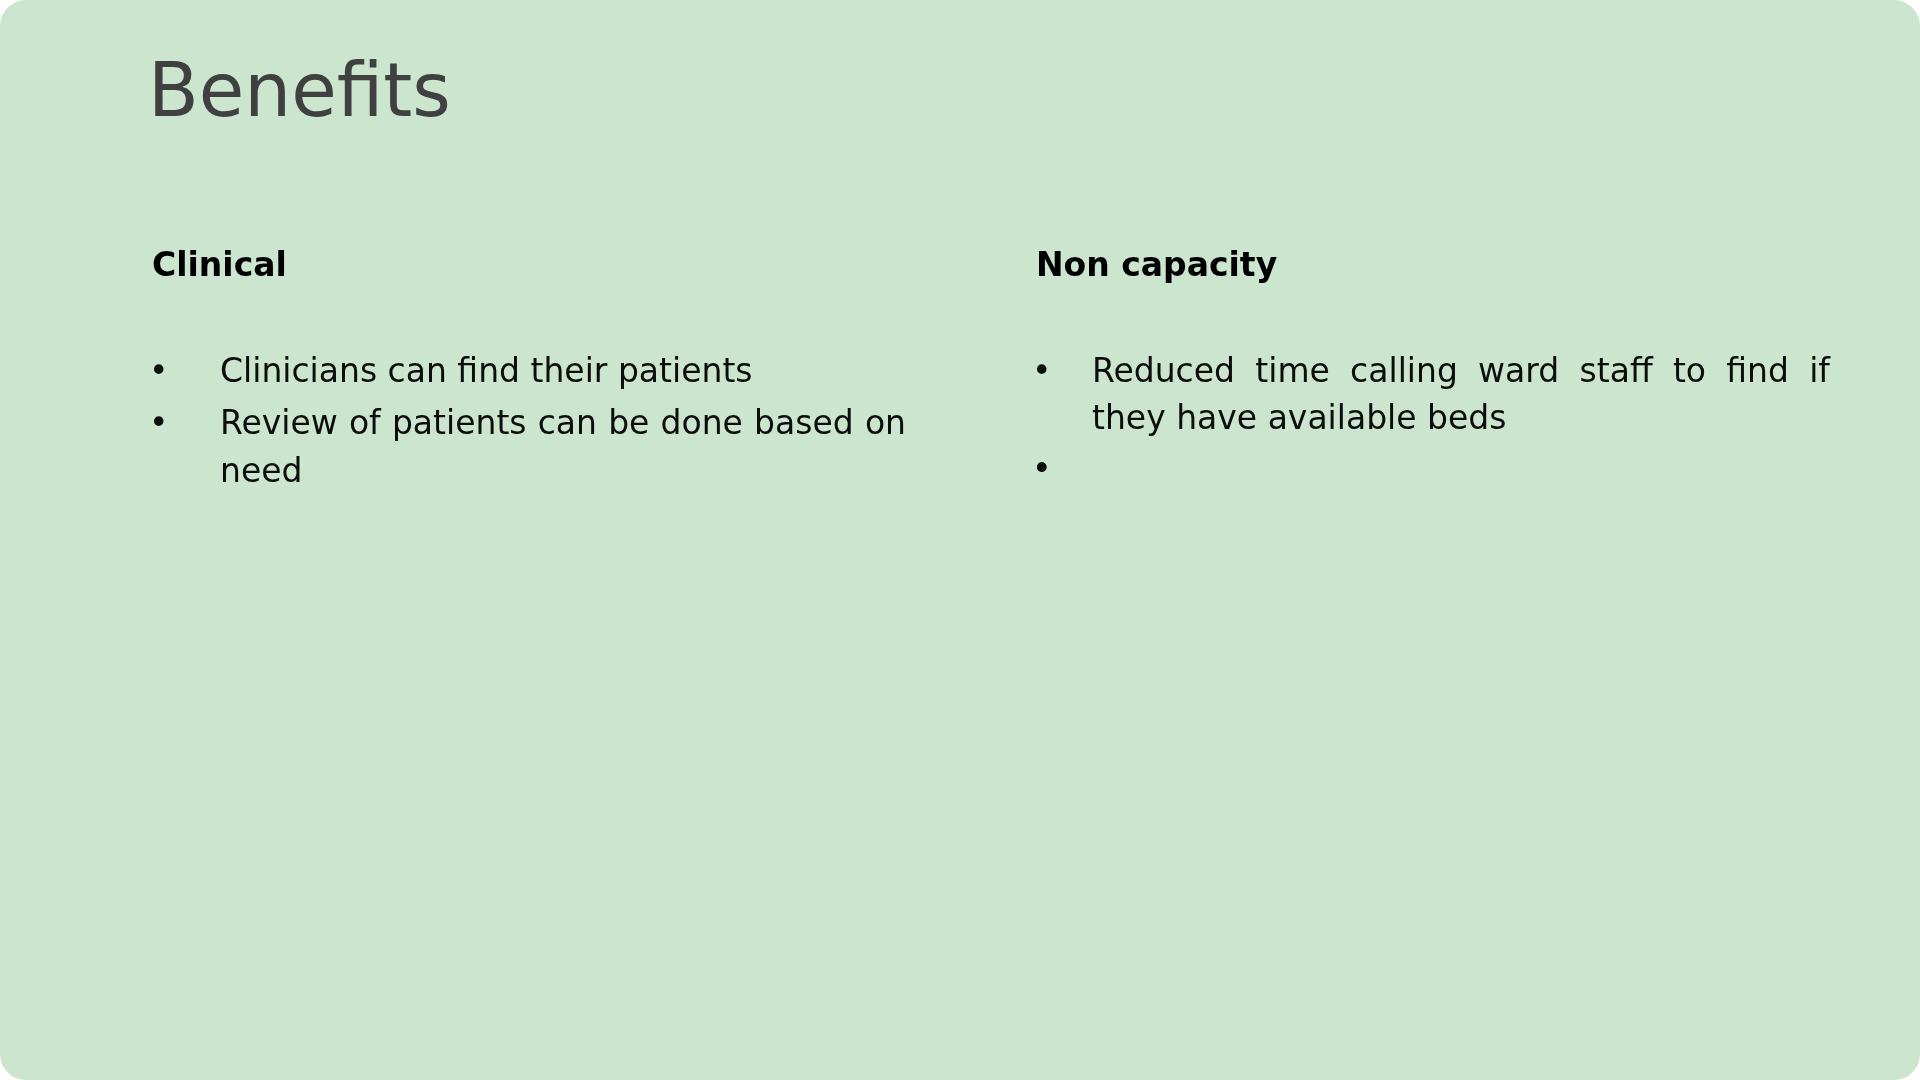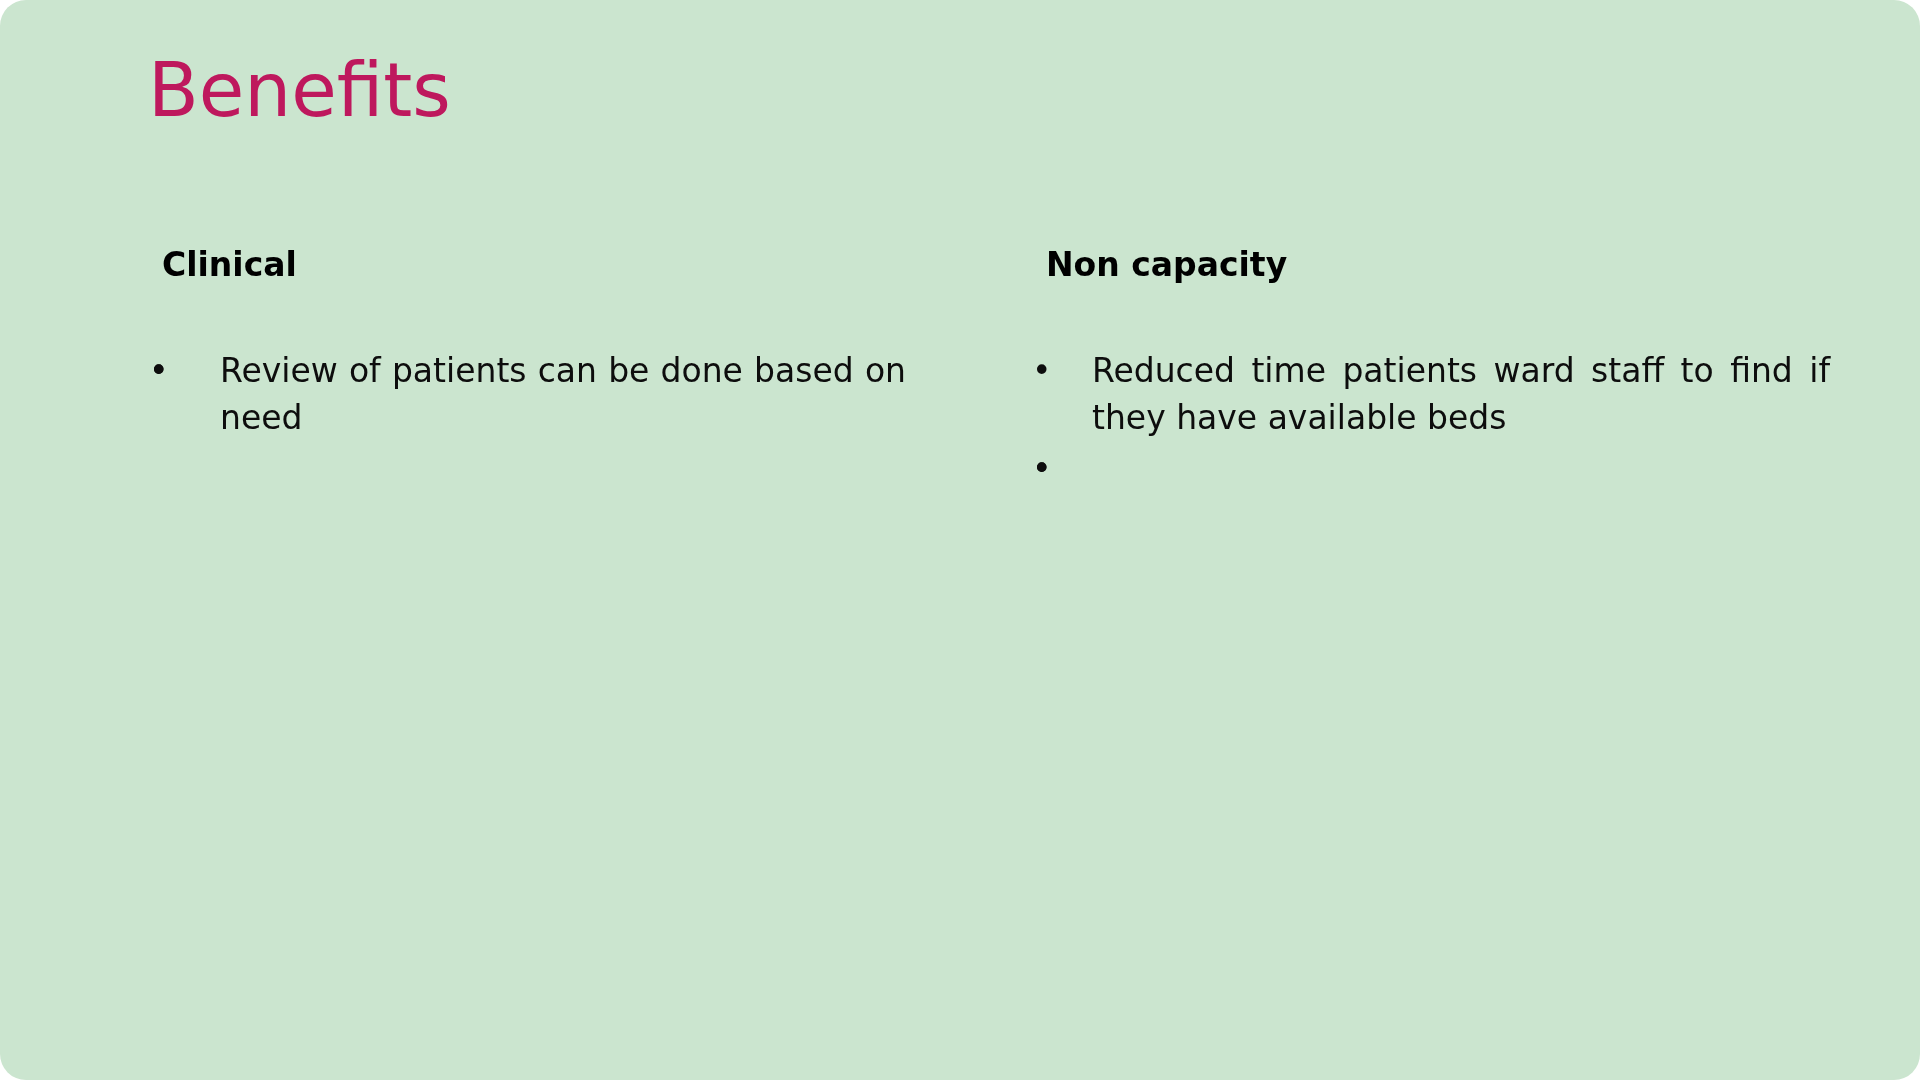--- a/index.html
+++ b/index.html
@@ -23,21 +23,21 @@
     border-radius: 26px;
     box-sizing: border-box;
     overflow: hidden;
   }
   .slide-title {
     position: absolute;
     left: 148px;
     top: 50px;
     font-size: 74px;
     line-height: 1.1;
-    color: #be185d;
+    color: #404040;
     font-weight: 400;
     letter-spacing: 0px;
     white-space: nowrap;
   }
   .columns {
     position: absolute;
     left: 0;
     top: 245px;
     width: 1920px;
   }
@@ -50,21 +50,21 @@
     width: 760px;
   }
   .column-right {
     left: 1030px;
     width: 800px;
   }
   .col-heading {
     font-size: 33px;
     font-weight: bold;
     color: #000000;
-    margin: 0 0 62px 16px;
+    margin: 0 0 62px 6px;
     line-height: 1.2;
   }
   ul.bullets {
     list-style: none;
     margin: 0;
     padding: 0;
   }
   ul.bullets li {
     position: relative;
     font-size: 33px;
@@ -97,34 +97,35 @@
 
   <div class="slide-title">Benefits</div>
 
   <div class="columns">
 
     <div class="column column-left">
       <div class="col-heading">Clinical</div>
       <ul class="bullets">
         <li>
           <span class="dot">•</span>
+          <span>Clinicians can find their patients</span>
         </li>
         <li>
           <span class="dot">•</span>
           <span>Review of patients can be done based on need</span>
         </li>
       </ul>
     </div>
 
     <div class="column column-right">
       <div class="col-heading">Non capacity</div>
       <ul class="bullets">
         <li>
           <span class="dot">•</span>
-          <span>Reduced time patients ward staff to find if they have available beds</span>
+          <span>Reduced time calling ward staff to find if they have available beds</span>
         </li>
         <li>
           <span class="dot">•</span>
         </li>
         <li>
           <span class="dot">•</span>
         </li>
       </ul>
     </div>
 

